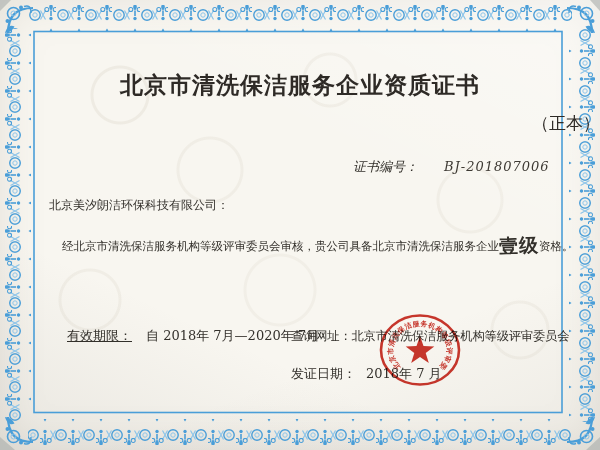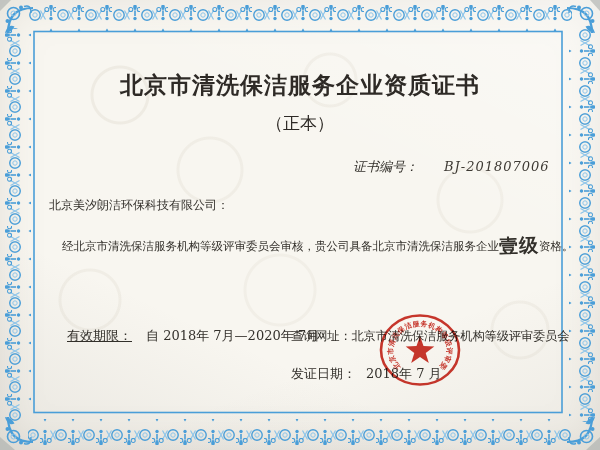--- a/index.html
+++ b/index.html
@@ -43,21 +43,21 @@
   .border-svg{position:absolute;left:0;top:0;z-index:2;pointer-events:none;}
   .b-stroke{stroke:var(--border-blue);fill:none;}
   .b-stroke-lt{stroke:var(--border-blue-light);fill:none;}
   .b-fill{fill:var(--border-blue);}
   .content{position:absolute;inset:0;z-index:3;color:var(--ink);}
   .line{position:absolute;white-space:nowrap;}
   .title{
     left:0;right:0;top:70px;text-align:center;
     font-size:23px;font-weight:bold;letter-spacing:1px;color:#2e2a26;
   }
-  .subtitle{left:0;right:0;top:112px;text-align:center;font-size:17px;color:#2e2a26;}
+  .subtitle{left:0;right:0;top:112px;text-align:right;font-size:17px;color:#2e2a26;}
   .certno{left:353px;top:158px;font-size:13px;font-style:italic;}
   .certno .val{margin-left:26px;letter-spacing:1px;color:#3d3933;}
   .recipient{left:49px;top:197px;font-size:12px;}
   .bodyline{left:62px;top:233px;font-size:11.5px;}
   .grade{font-size:19px;font-weight:bold;vertical-align:-2px;letter-spacing:1px;
          display:inline-block;transform:rotate(-2deg);}
   .row-label{display:inline-block;text-decoration:underline;}
   .validity{left:67px;top:327px;font-size:13px;}
   .validity .val{margin-left:14px;}
   .website{left:67px;top:356px;font-size:13px;}

